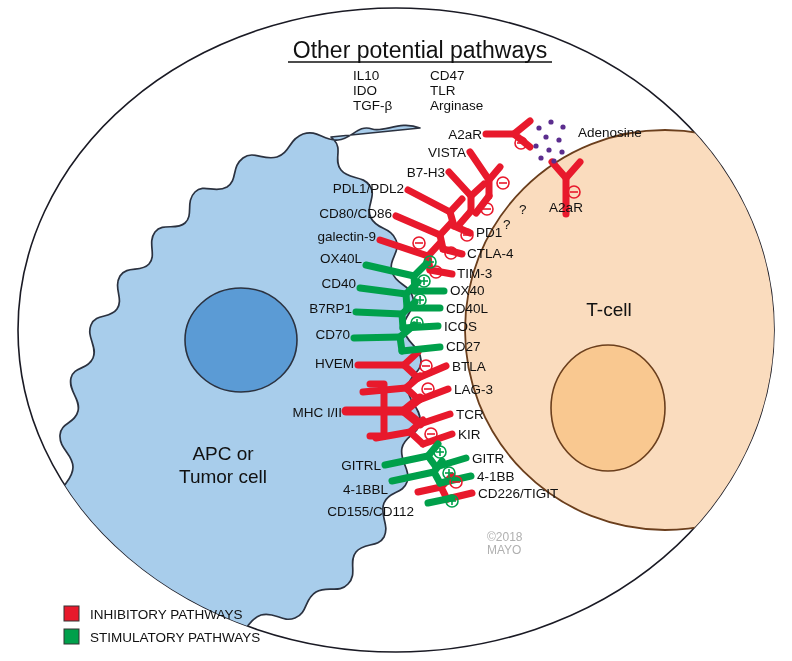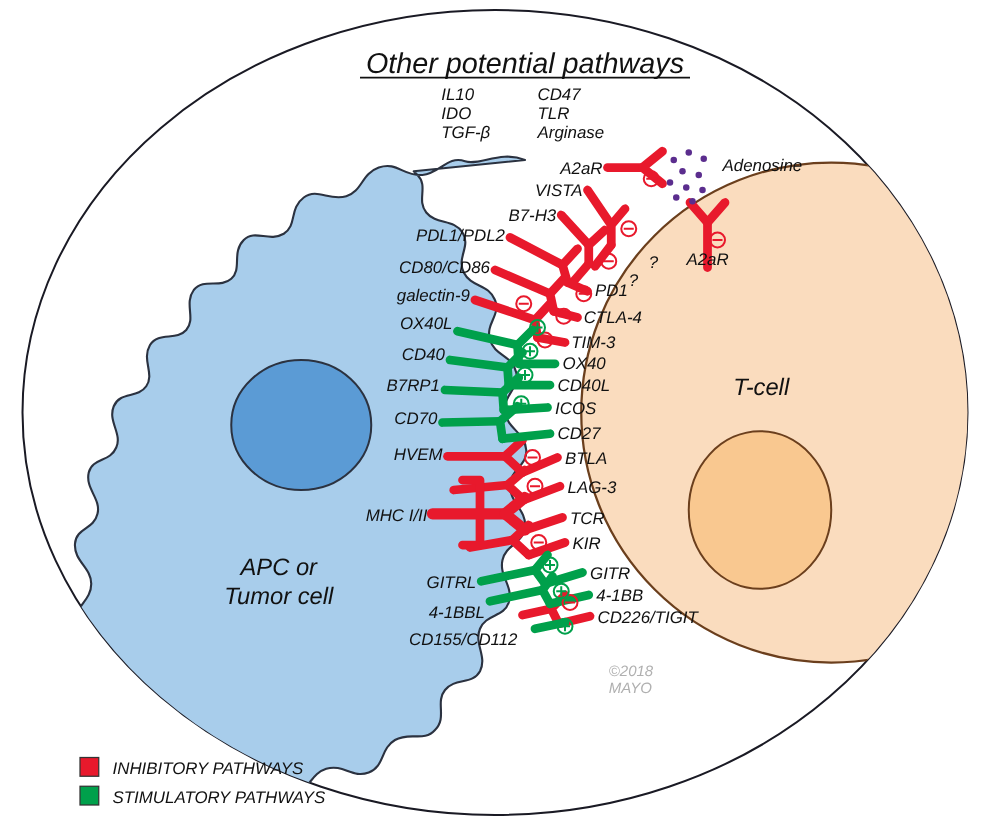--- a/index.html
+++ b/index.html
@@ -1,19 +1,19 @@
 <!DOCTYPE html>
 <html><head>
 <meta charset="utf-8">
 <title>Immune checkpoint pathways</title>
 <style>
   html,body{margin:0;padding:0;background:#ffffff;}
   body{width:792px;height:661px;overflow:hidden;
        font-family:"Liberation Sans","DejaVu Sans",sans-serif;}
-  #stage{position:relative;width:732px;height:661px;font-style:italic;}
+  #stage{position:relative;width:732px;height:661px;}
   #stage svg{position:absolute;top:0;left:0;}
   .lbl{font-family:"Liberation Sans","DejaVu Sans",sans-serif;}
 </style>
 </head>
 <body>
 
 <div id="stage">
 <svg width="792" height="661" viewBox="0 0 792 661" xmlns="http://www.w3.org/2000/svg">
   <defs>
     <clipPath id="outerClip">

